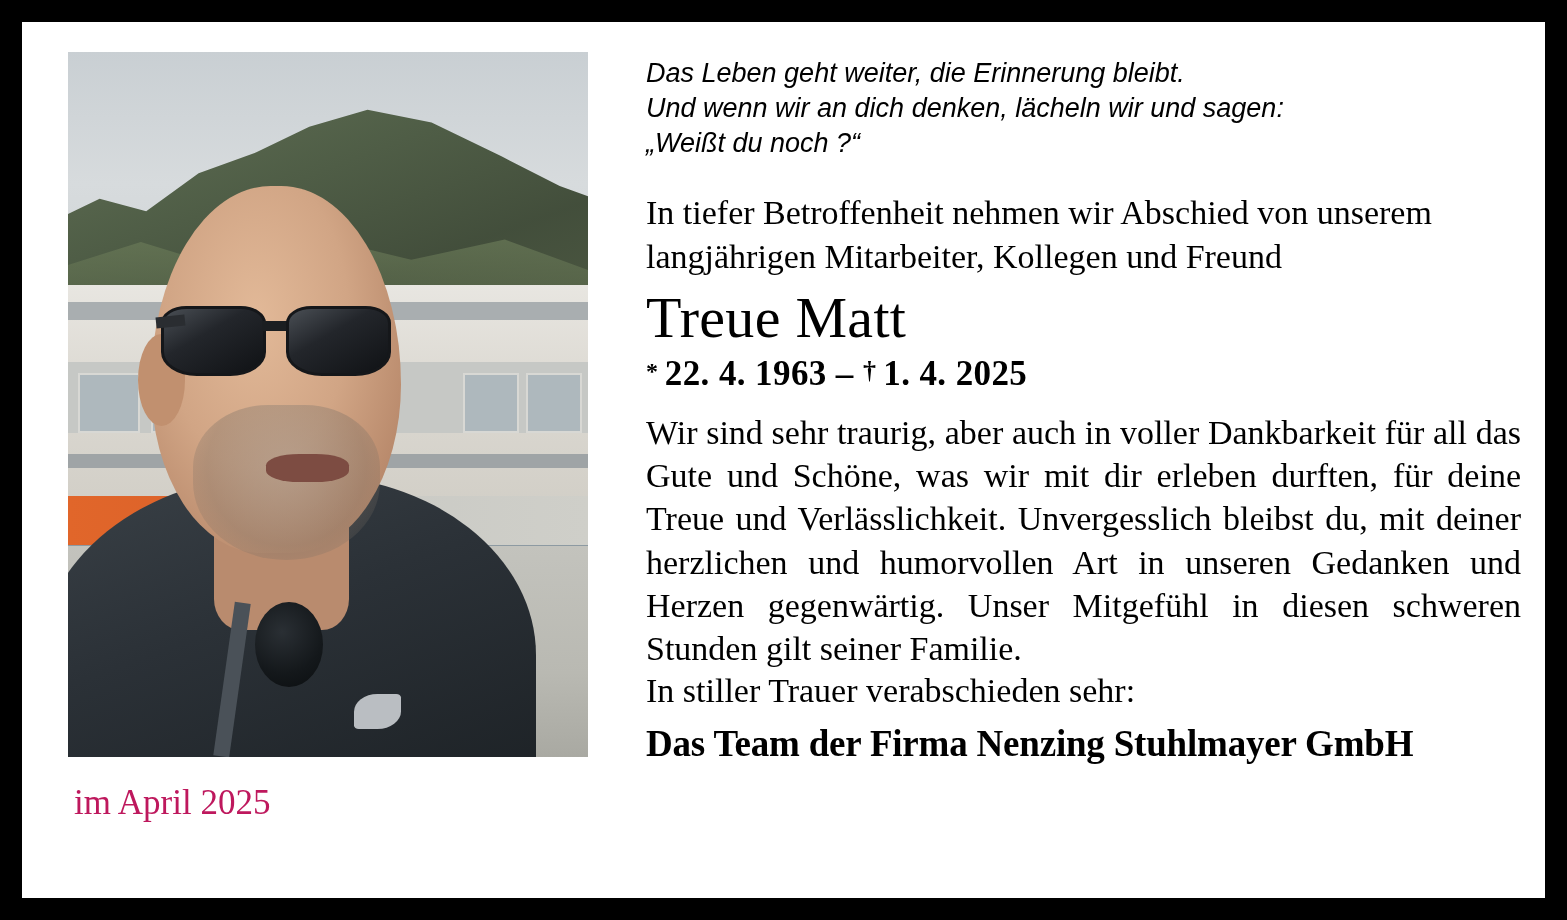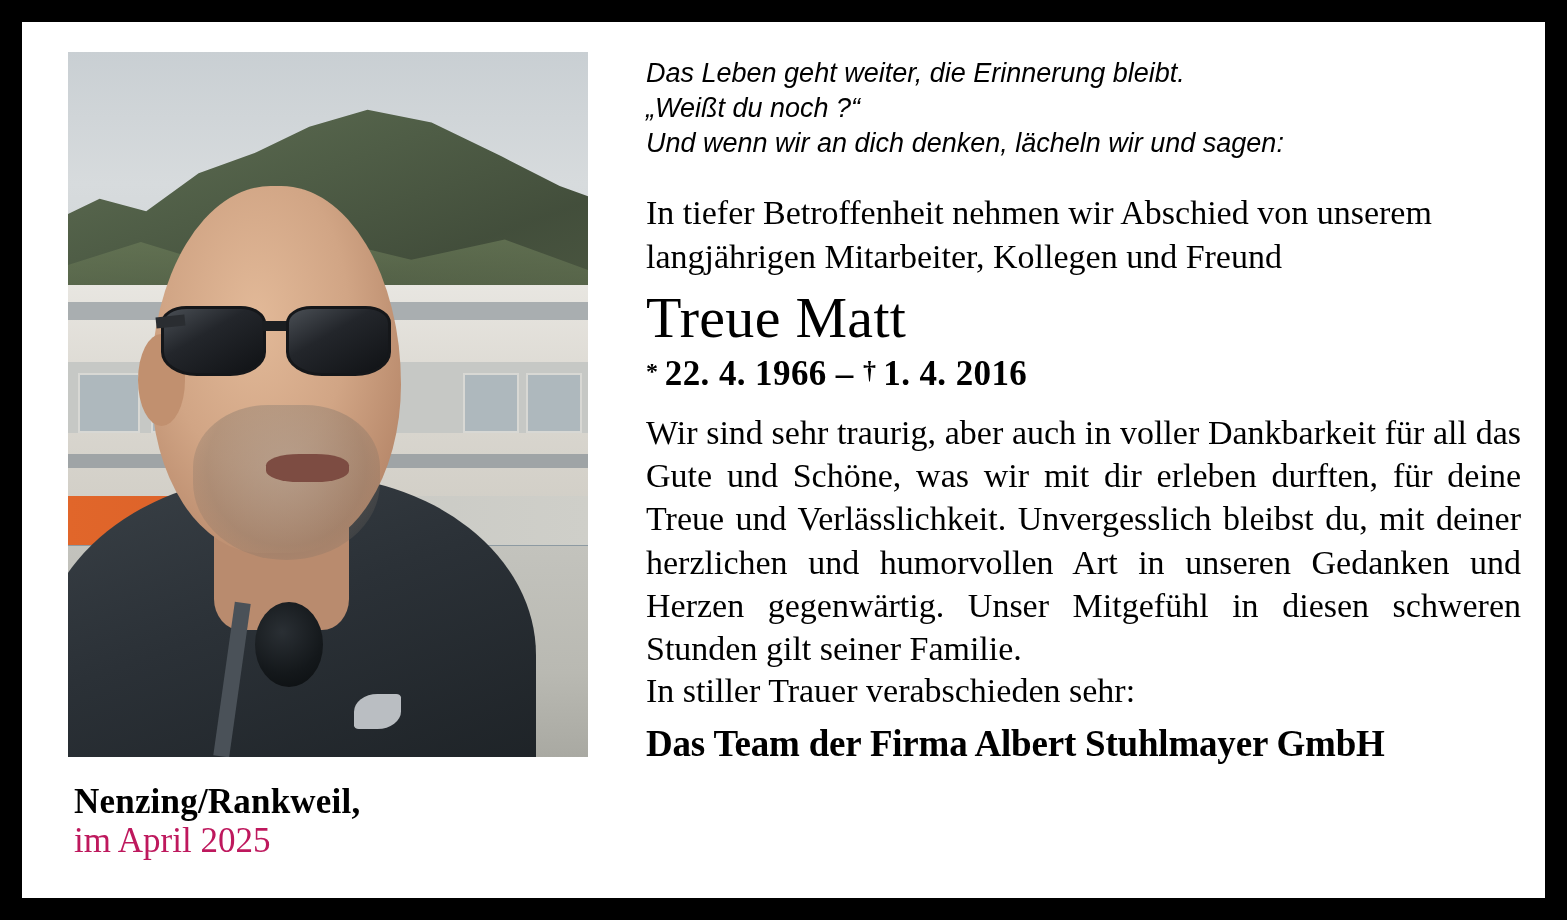--- a/index.html
+++ b/index.html
@@ -323,42 +323,41 @@
           <div class="ph-bridge"></div>
           <div class="ph-lens r"></div>
           <div class="ph-temple"></div>
         </div>
         <div class="ph-zip"></div>
         <div class="ph-pom"></div>
         <div class="ph-logo"></div>
       </div>
 
       <div class="place-block">
-        <div class="place-line1">Nenzing/Rankweil,</div>
         <div class="place-line2">im April 2025</div>
       </div>
     </div>
 
     <div class="right-col">
 
       <div class="verse">
         <div>Das Leben geht weiter, die Erinnerung bleibt.</div>
+        <div>Und wenn wir an dich denken, lächeln wir und sagen:</div>
         <div>„Weißt du noch ?“</div>
-        <div>Und wenn wir an dich denken, lächeln wir und sagen:</div>
       </div>
 
       <div class="intro">In tiefer Betroffenheit nehmen wir Abschied von unserem langjährigen Mitarbeiter, Kollegen und Freund</div>
 
       <div class="name">Treue Matt</div>
 
       <div class="dates">
-        <span class="sup">* </span><span>22. 4. 1966</span><span> – </span><span class="cross">† </span><span>1. 4. 2016</span>
+        <span class="sup">* </span><span>22. 4. 1963</span><span> – </span><span class="cross">† </span><span>1. 4. 2025</span>
       </div>
 
       <div class="body-text">Wir sind sehr traurig, aber auch in voller Dankbarkeit für all das Gute und Schöne, was wir mit dir erleben durften, für deine Treue und Verlässlichkeit. Unvergesslich bleibst du, mit deiner herzlichen und humorvollen Art in unseren Gedanken und Herzen gegenwärtig. Unser Mitgefühl in diesen schweren Stunden gilt seiner Familie.</div>
 
       <div class="closing">In stiller Trauer verabschieden sehr:</div>
 
-      <div class="signature">Das Team der Firma Albert Stuhlmayer GmbH</div>
+      <div class="signature">Das Team der Firma Nenzing Stuhlmayer GmbH</div>
     </div>
 
   </div>
 </div>
 
 </body></html>

